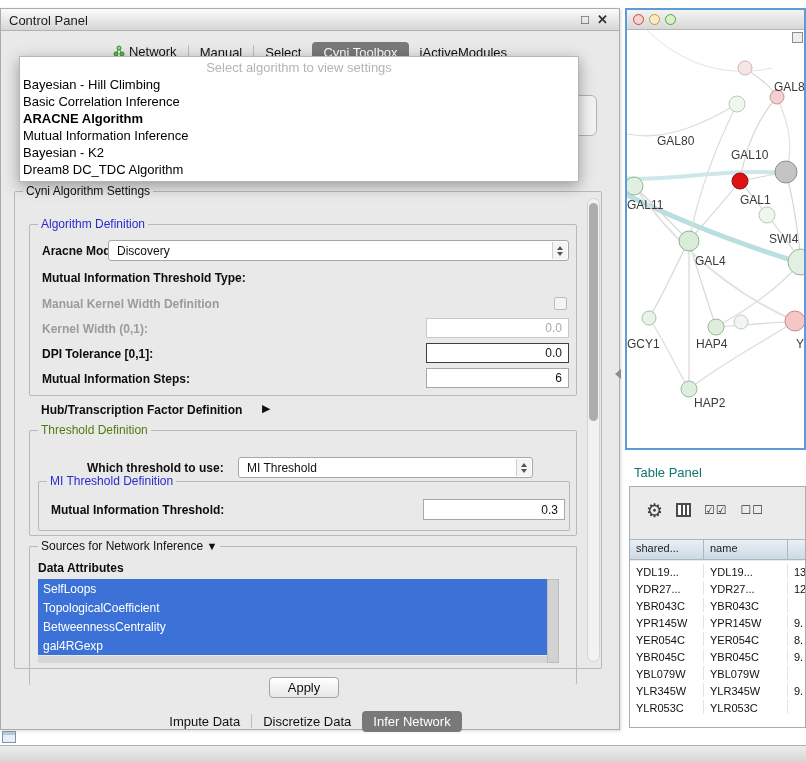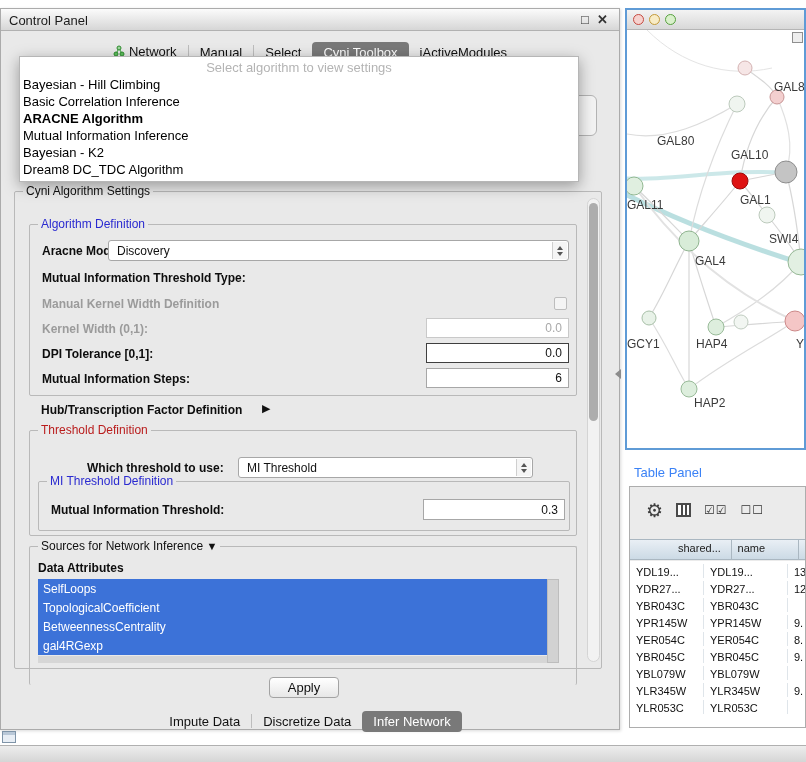--- a/index.html
+++ b/index.html
@@ -31,21 +31,21 @@
   .pop-it { height:17px; line-height:17px; padding-left:3px; color:#000; }
   .pop-it.sel { font-weight:bold; }
   #combo-fragment { position:absolute; left:565px; top:86px; width:31px; height:41px;
     border:1px solid #b3b3b3; border-radius:6px; background:#f3f3f3; z-index:5; }
 
   
   .group { position:absolute; border:1px solid #b9b9b9; border-radius:2px; }
   .gtitle { position:absolute; top:-8px; left:8px; background:#e9e9e9; padding:0 3px;
     font-size:12px; color:#111; white-space:nowrap; }
   .gtitle.blue { color:#2a2ad0; }
-  .gtitle.green { color:#b91c1c; }
+  .gtitle.green { color:#4d7c0f; }
 
   .lbl { position:absolute; font-size:12px; font-weight:bold; color:#0d0d0d; white-space:nowrap; }
   .lbl.dis { color:#9b9b9b; }
   .plain { font-weight:normal; }
 
   .combo { position:absolute; height:21px; background:#fff; border:1px solid #a7a7a7;
     border-radius:3px; font-size:12px; display:flex; align-items:center; padding-left:8px; color:#111; }
   .stepper { position:absolute; right:1px; top:1px; bottom:1px; width:15px;
     border-left:1px solid #cfcfcf; display:flex; flex-direction:column;
     align-items:center; justify-content:center; gap:2px; background:#f5f5f5; }
@@ -92,34 +92,34 @@
   .light { width:11px; height:11px; border-radius:50%; }
   .light.red { border:1.5px solid #c5493f; background:#f6d2ce; }
   .light.yellow { border:1.5px solid #c39a3a; background:#f8ecc6; }
   .light.green { border:1.5px solid #57a03f; background:#d9f0cb; }
   #net-canvas { position:absolute; left:0; top:20px; right:0; bottom:0; background:#fff; overflow:hidden; }
   #birdseye-box { position:absolute; right:1px; top:2px; width:11px; height:11px;
     border:1px solid #8f8f8f; background:#eeeeee; }
   .nlabel { position:absolute; font-size:12px; color:#3a3a3a; white-space:nowrap; }
 
   
-  #table-panel-title { position:absolute; left:634px; top:465px; font-size:13px; color:#3b82f6; }
+  #table-panel-title { position:absolute; left:634px; top:465px; font-size:13px; color:#0f766e; }
   #table-window { position:absolute; left:629px; top:486px; width:177px; height:242px;
     background:#ebebeb; border:1px solid #adadad; }
   #table-toolbar { position:absolute; left:16px; top:10px; height:26px;
     display:flex; align-items:center; gap:13px; color:#3d3d3d; }
   .gear { font-size:19px; line-height:19px; }
   .cols-ico { position:relative; width:15px; height:14px; border:2px solid #4a4a4a; background:#fff; }
   .cols-ico::before { content:""; position:absolute; left:3px; top:0; bottom:0; width:2px; background:#4a4a4a; }
   .cols-ico::after  { content:""; position:absolute; left:7px; top:0; bottom:0; width:2px; background:#4a4a4a; }
   .pair-ico { font-size:12px; letter-spacing:1px; color:#333; }
 
   #table-header { position:absolute; left:0; top:52px; width:100%; height:21px;
     background:linear-gradient(#e9eff5,#ccdae5); border-top:1px solid #aab7c1;
-    border-bottom:1px solid #aab7c1; display:flex; font-size:11px; color:#222;padding-left:42px; }
+    border-bottom:1px solid #aab7c1; display:flex; font-size:11px; color:#222; }
   #table-rows { position:absolute; left:0; top:74px; width:100%; bottom:0;
     background:#fff; overflow:hidden; font-size:11px; color:#111; }
   .trow { display:flex; height:17px;align-items:flex-end; }
   .tc { padding:2px 0 0 6px; white-space:nowrap; overflow:hidden; }
   .tc1 { width:74px; border-right:1px solid #dfe5ea; }
   .tc2 { width:84px; border-right:1px solid #dfe5ea; }
   .tc3 { flex:1; }
   #table-header .tc1, #table-header .tc2 { border-right:1px solid #aab7c1; }
 
   

